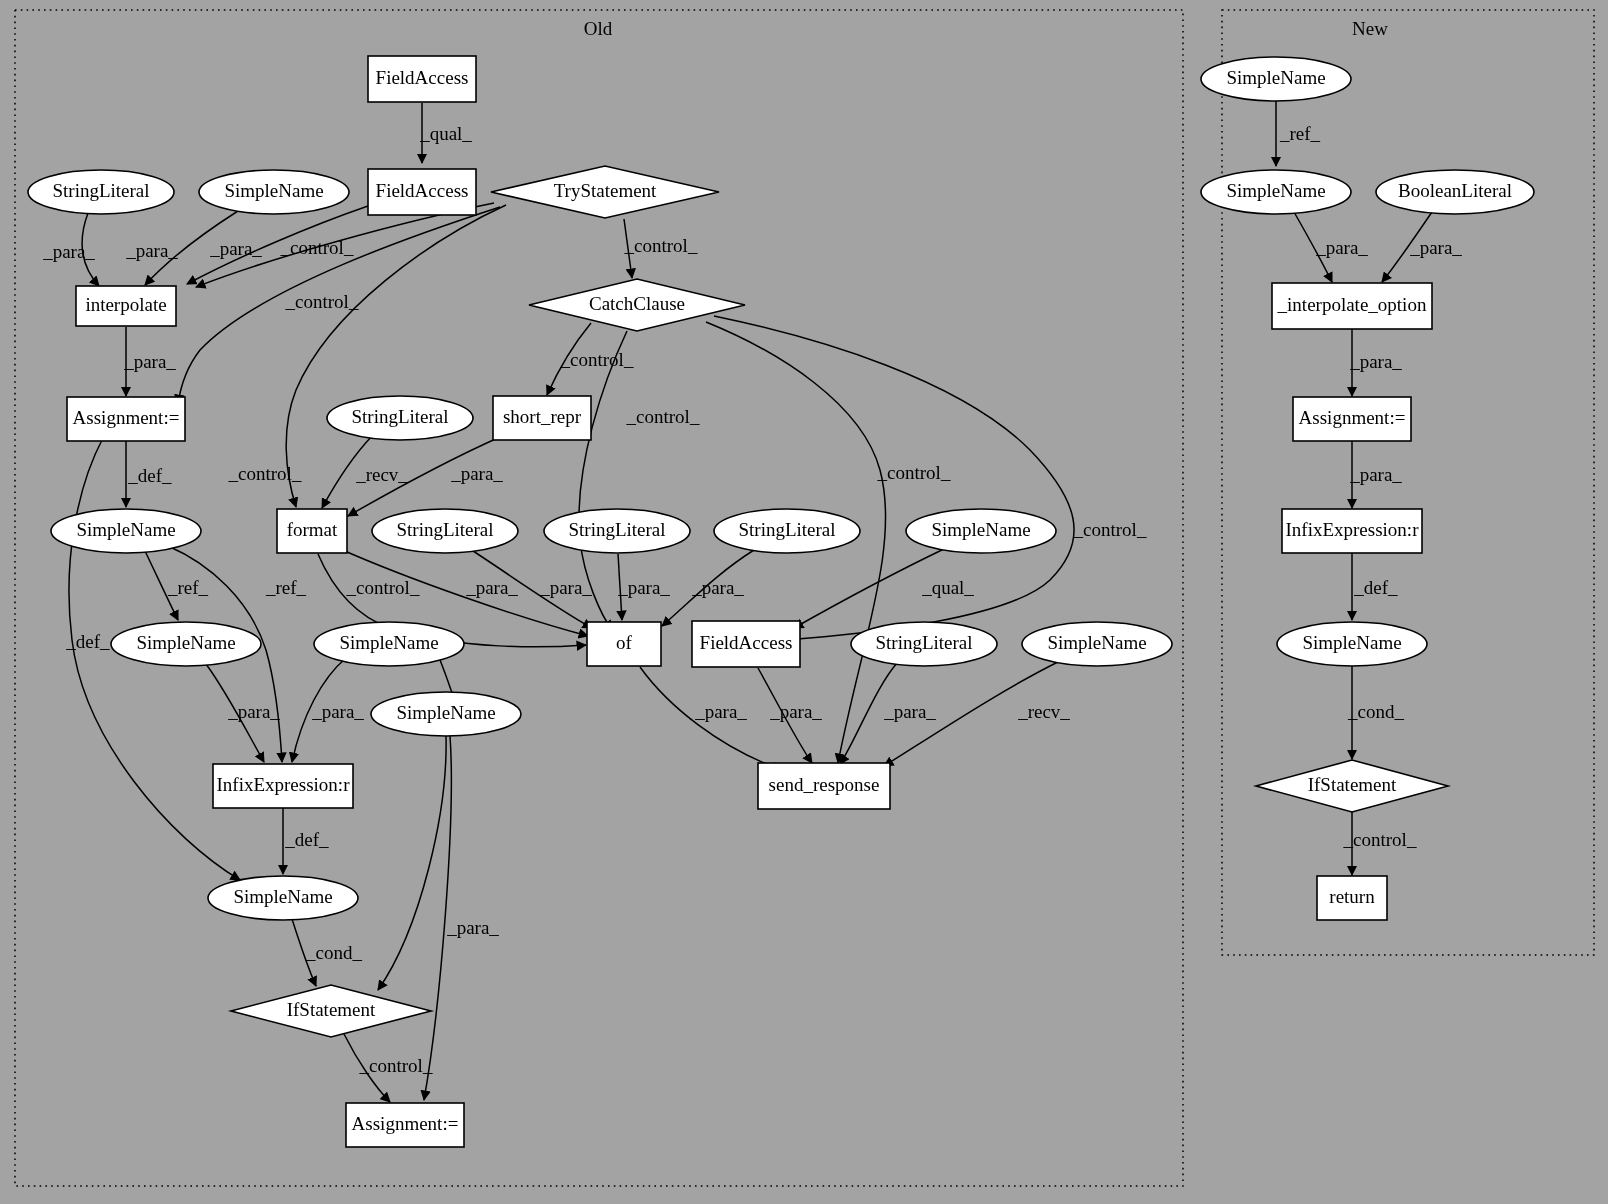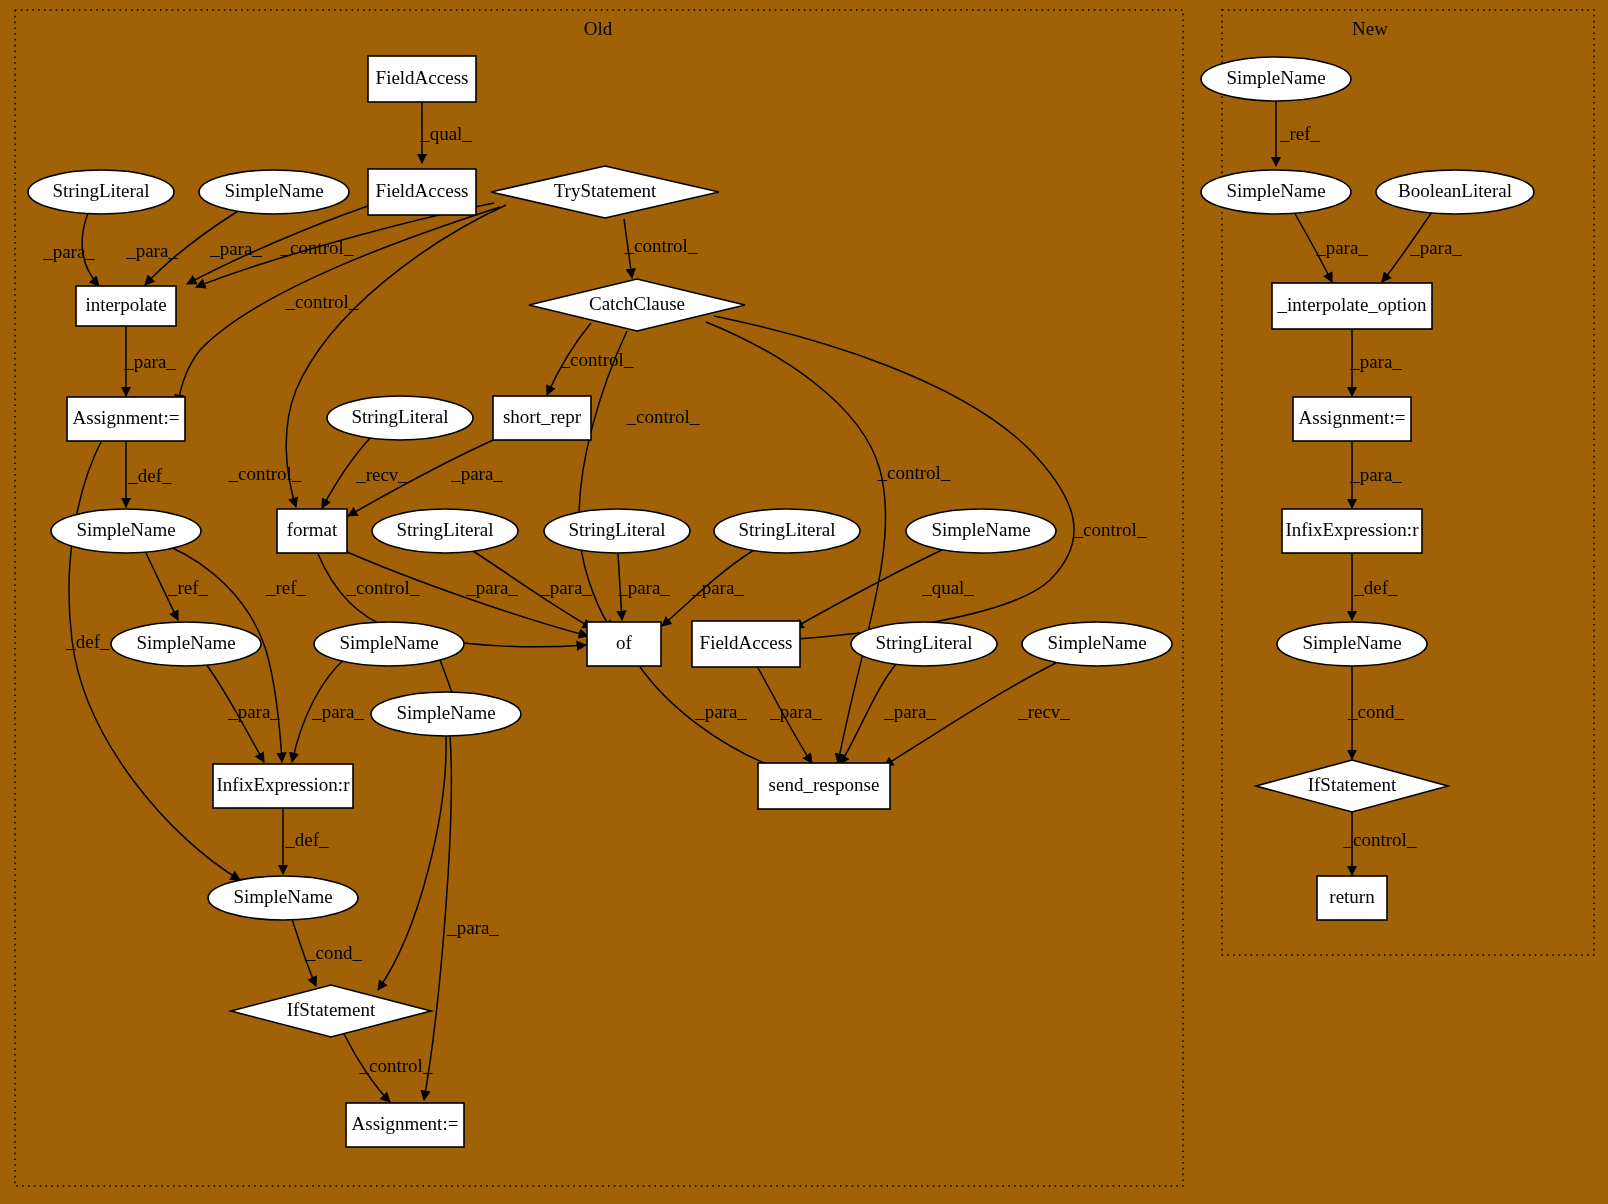--- a/index.html
+++ b/index.html
@@ -4,21 +4,21 @@
 <style>
   html, body {
     margin: 0;
     padding: 0;
     background: #ffffff;
   }
   #canvas-wrap {
     position: relative;
     width: 1608px;
     height: 1204px;
-    background: #a16207;
+    background: #a3a3a3;
     font-family: "Liberation Serif", "DejaVu Serif", serif;
   }
   svg#graph {
     display: block;
     width: 1608px;
     height: 1204px;
   }
   .node-shape {
     fill: #ffffff;
     stroke: #000000;

